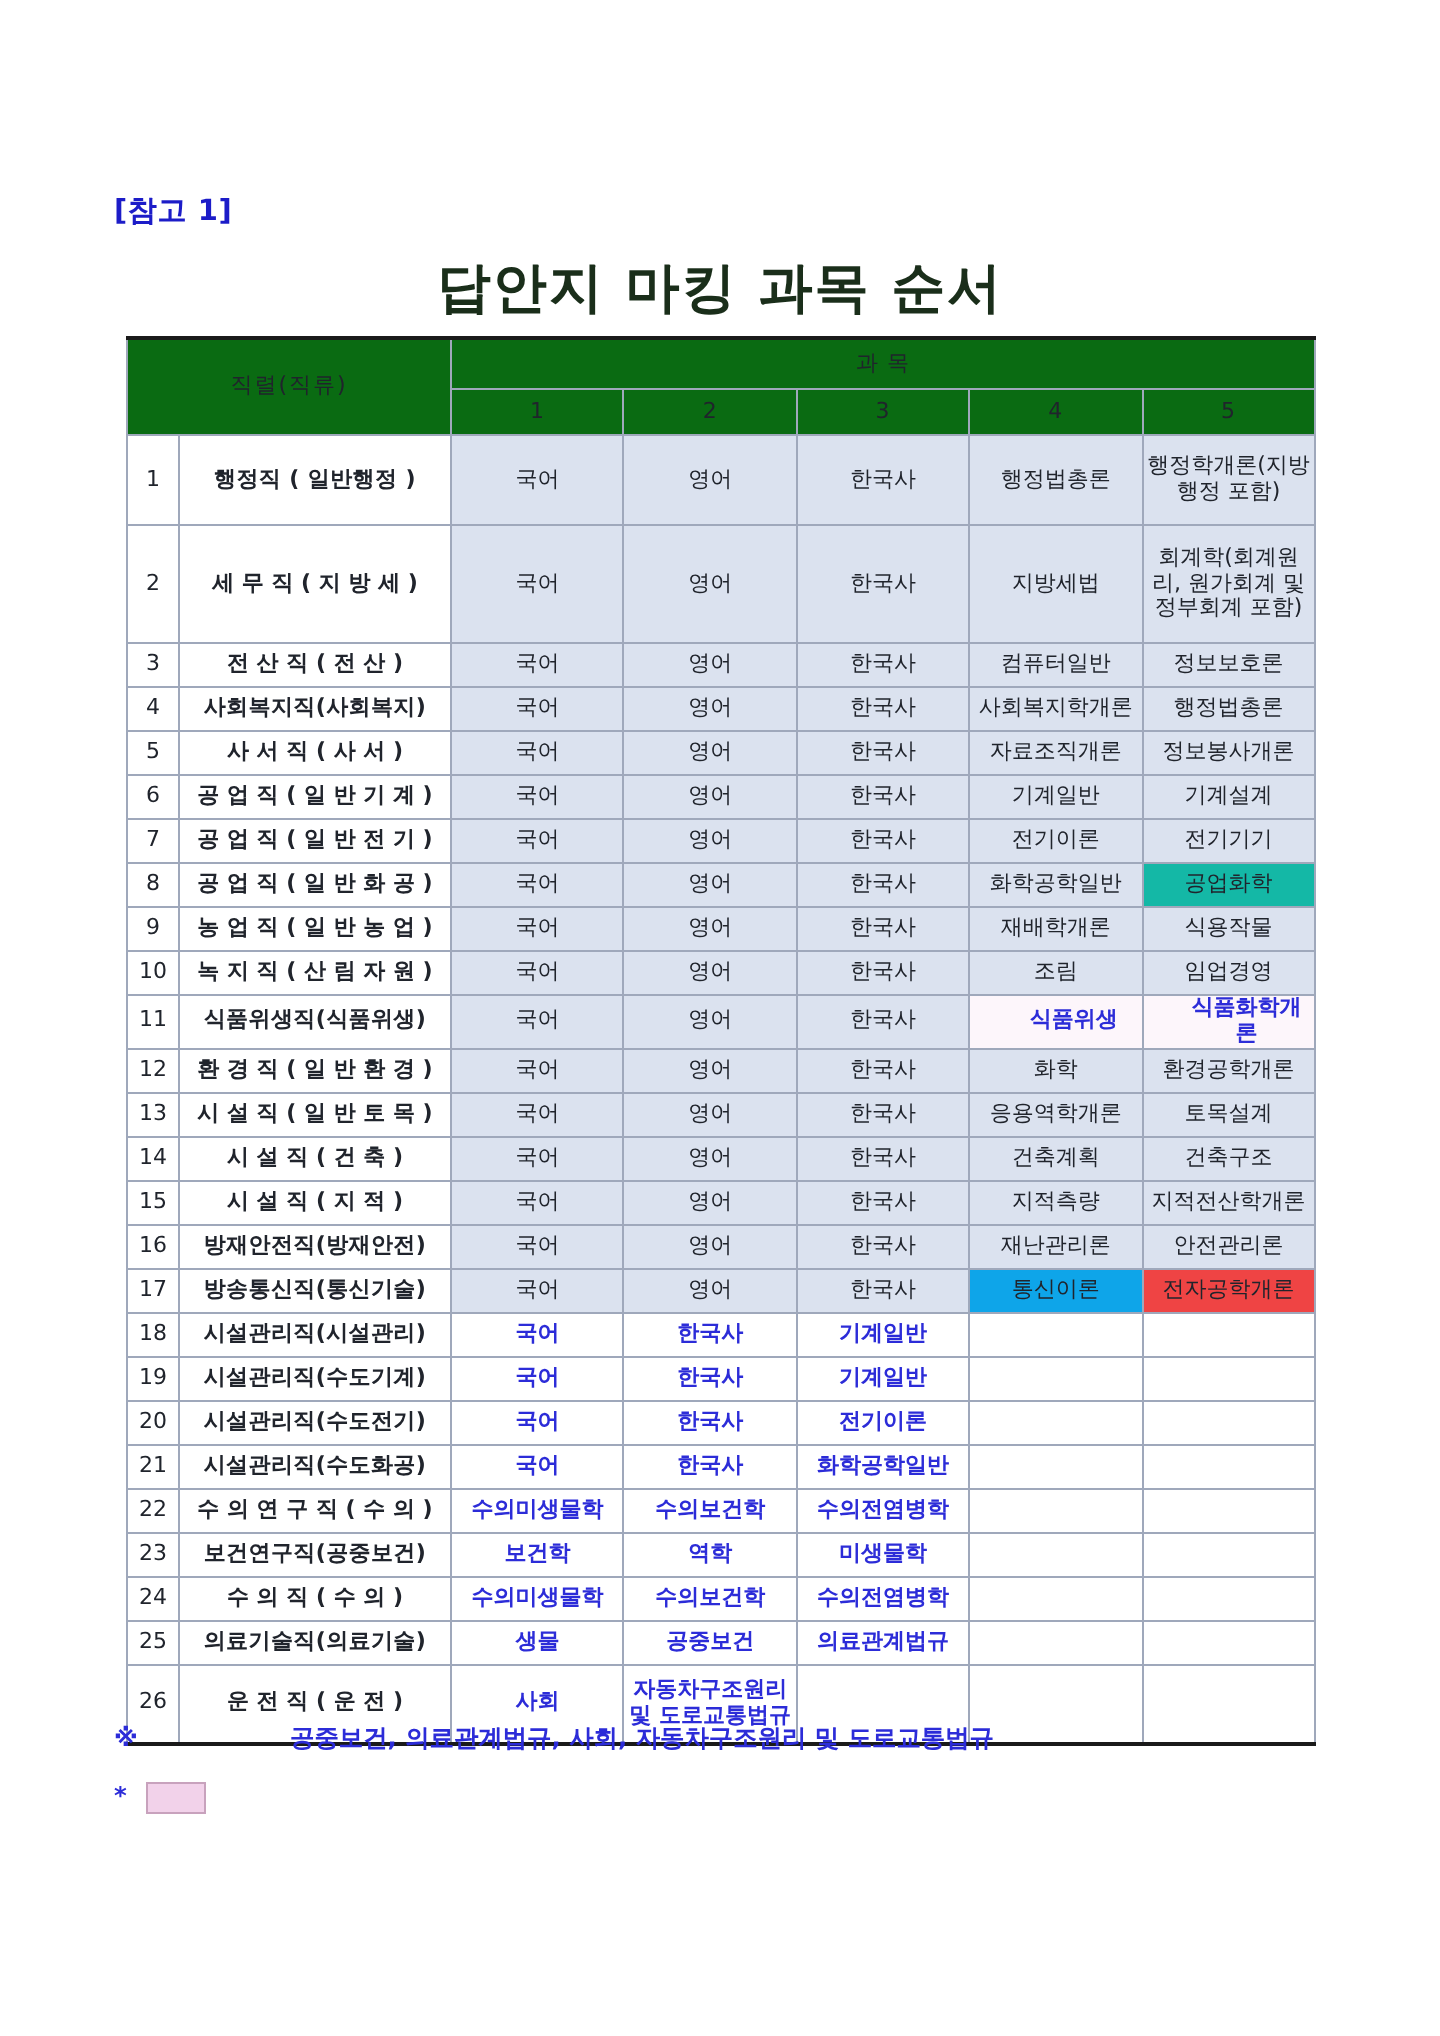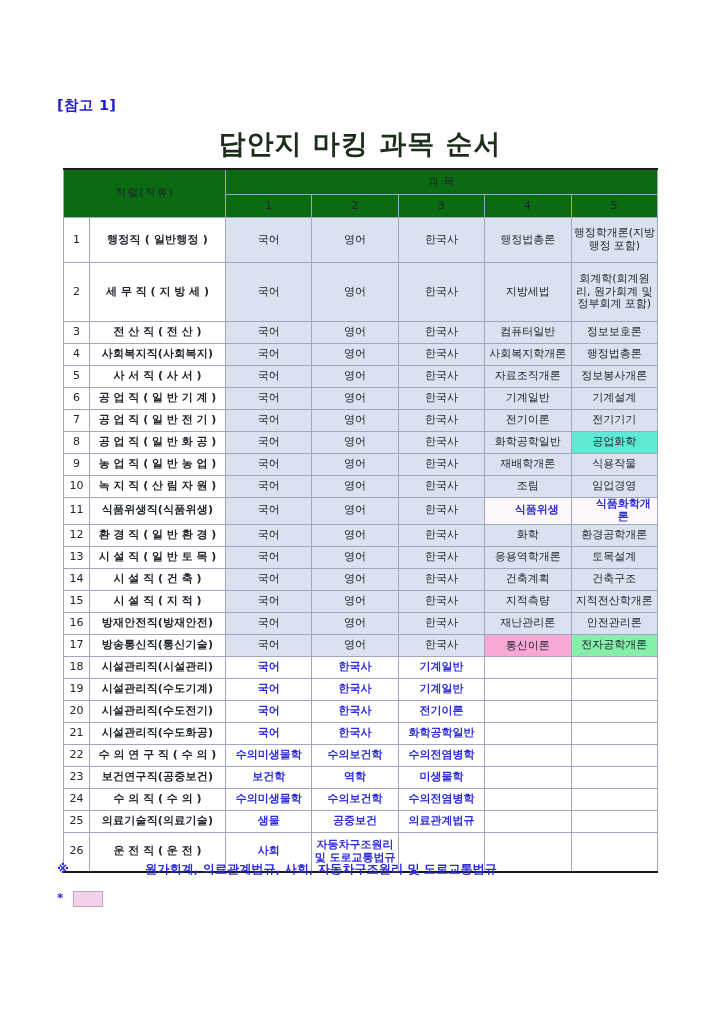--- a/index.html
+++ b/index.html
@@ -268,21 +268,21 @@
             <td class="sub" style="background: rgb(219, 226, 239);">전기이론</td>
             <td class="sub" style="background: rgb(219, 226, 239);">전기기기</td>
           </tr>
           <tr class="r-one">
             <td class="no">8</td>
             <td class="job wide">공 업 직 ( 일 반 화 공 )</td>
             <td class="sub" style="background: rgb(219, 226, 239);">국어</td>
             <td class="sub" style="background: rgb(219, 226, 239);">영어</td>
             <td class="sub" style="background: rgb(219, 226, 239);">한국사</td>
             <td class="sub" style="background: rgb(219, 226, 239);">화학공학일반</td>
-            <td class="sub" style="background: #5eead4; margin-top: 20px;">공업화학</td>
+            <td class="sub" style="background: #14b8a6; margin-top: 20px;">공업화학</td>
           </tr>
           <tr class="r-one">
             <td class="no">9</td>
             <td class="job wide">농 업 직 ( 일 반 농 업 )</td>
             <td class="sub" style="background: rgb(219, 226, 239);">국어</td>
             <td class="sub" style="background: rgb(219, 226, 239);">영어</td>
             <td class="sub" style="background: rgb(219, 226, 239);">한국사</td>
             <td class="sub" style="background: rgb(219, 226, 239);">재배학개론</td>
             <td class="sub" style="background: rgb(219, 226, 239);">식용작물</td>
           </tr>
@@ -348,22 +348,22 @@
             <td class="sub" style="background: rgb(219, 226, 239);">한국사</td>
             <td class="sub" style="background: rgb(219, 226, 239);">재난관리론</td>
             <td class="sub" style="background: rgb(219, 226, 239);">안전관리론</td>
           </tr>
           <tr class="r-one">
             <td class="no">17</td>
             <td class="job">방송통신직(통신기술)</td>
             <td class="sub" style="background: rgb(219, 226, 239);">국어</td>
             <td class="sub" style="background: rgb(219, 226, 239);">영어</td>
             <td class="sub" style="background: rgb(219, 226, 239);">한국사</td>
-            <td class="sub" style="background: #f9a8d4; font-family: Liberation Serif, serif;">통신이론</td>
-            <td class="sub" style="background: #86efac;">전자공학개론</td>
+            <td class="sub" style="background: #0ea5e9;">통신이론</td>
+            <td class="sub" style="background: #ef4444;">전자공학개론</td>
           </tr>
           <tr class="r-one">
             <td class="no">18</td>
             <td class="job">시설관리직(시설관리)</td>
             <td class="sub blue" style="color: rgb(44, 44, 216);">국어</td>
             <td class="sub blue" style="color: rgb(44, 44, 216);">한국사</td>
             <td class="sub blue" style="color: rgb(44, 44, 216);">기계일반</td>
             <td class="sub empty"></td>
             <td class="sub empty"></td>
           </tr>
@@ -440,21 +440,21 @@
             <td class="sub empty"></td>
           </tr>
         </tbody>
     </table>
   </div>
 
   <div class="notes" style="color: rgb(44, 44, 216);">
     <div class="note-row">
       <div class="note-mark">※</div>
       <div class="note-body">
-        <div class="l3">원가회계, 의료관계법규, 사회, 자동차구조원리 및 도로교통법규</div>
+        <div class="l3">공중보건, 의료관계법규, 사회, 자동차구조원리 및 도로교통법규</div>
       </div>
     </div>
     <div class="note2">
       <div class="note-mark">*</div>
       <span class="swatch" style="background: rgb(242, 210, 234);"></span>
     </div>
   </div>
 
 </div>
 

